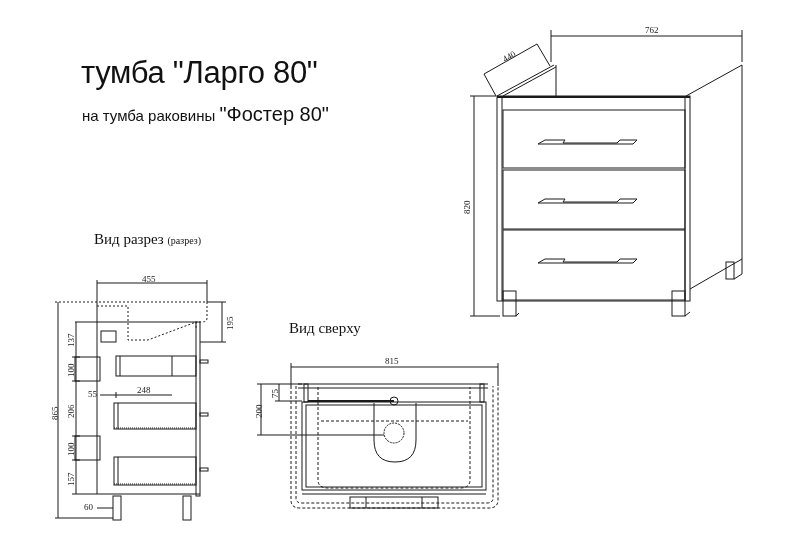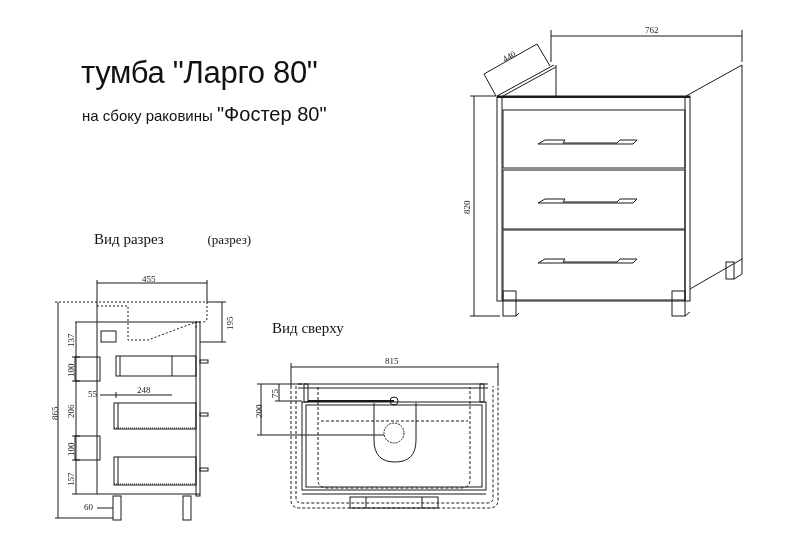--- a/index.html
+++ b/index.html
@@ -10,36 +10,36 @@
     white-space: nowrap; letter-spacing: -0.3px;
   }
   .subtitle {
     position: absolute; left: 82px; top: 103px;
     font-family: "Liberation Sans", sans-serif; font-size: 15px; color: #111; white-space: nowrap;
   }
   .subtitle .big { font-size: 20px; }
   .label-serif {
     position: absolute; font-family: "Liberation Serif", serif; font-size: 15px; color: #111; white-space: nowrap;
   }
-  .label-serif small { font-size: 13px; margin-left: 40px; }
+  .label-serif small { font-size: 10px; }
   svg { position: absolute; left: 0; top: 0; }
   .dim { font-family: "Liberation Serif", serif; font-size: 9px; fill: #222; }
 </style>
 </head>
 <body>
 
 <div class="title">тумба "Ларго 80"</div>
 <div class="subtitle">
-  <span>на сбоку раковины </span><span class="big">"Фостер 80"</span>
+  <span>на тумба раковины </span><span class="big">"Фостер 80"</span>
 </div>
 
 <div class="label-serif" style="left:94px; top:231px;">
   <span>Вид разрез</span> <small>(разрез)</small>
 </div>
-<div class="label-serif" style="left:272px; top:320px;text-align:right;">Вид сверху</div>
+<div class="label-serif" style="left:289px; top:320px;text-align:right;">Вид сверху</div>
 
 <svg width="800" height="544">
   <g stroke="#1a1a1a" fill="none" stroke-width="1">
 
     <line x1="551" y1="36" x2="742" y2="36"></line>
     <line x1="551" y1="30" x2="551" y2="62"></line>
     <line x1="742" y1="30" x2="742" y2="62"></line>
 
     <line x1="484" y1="74" x2="537" y2="44"></line>
     <line x1="484" y1="74" x2="496" y2="96"></line>

